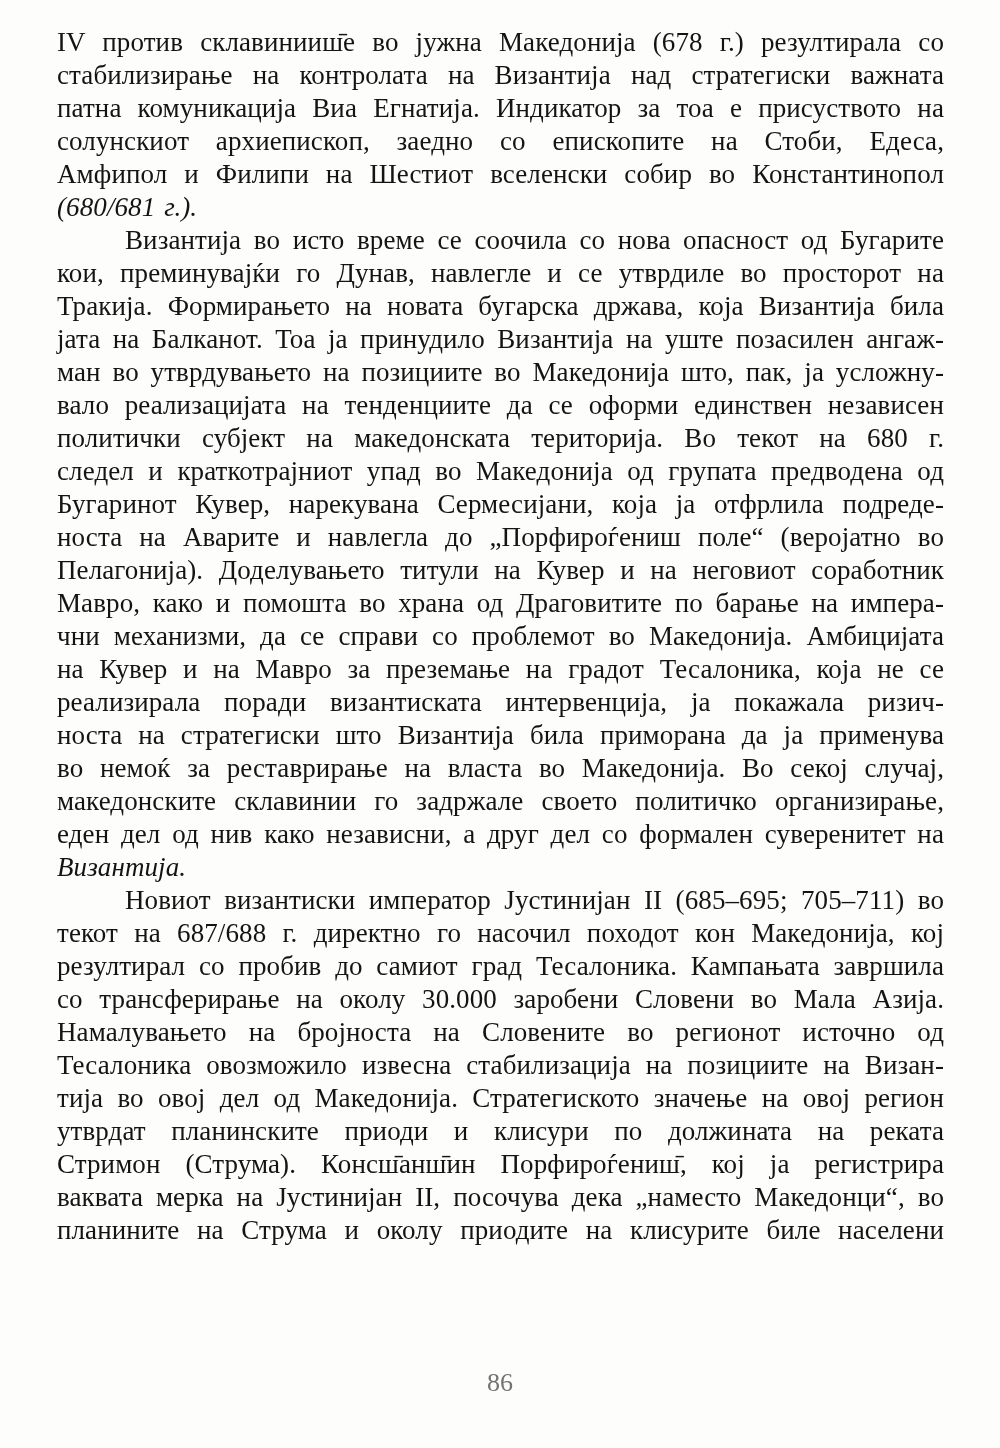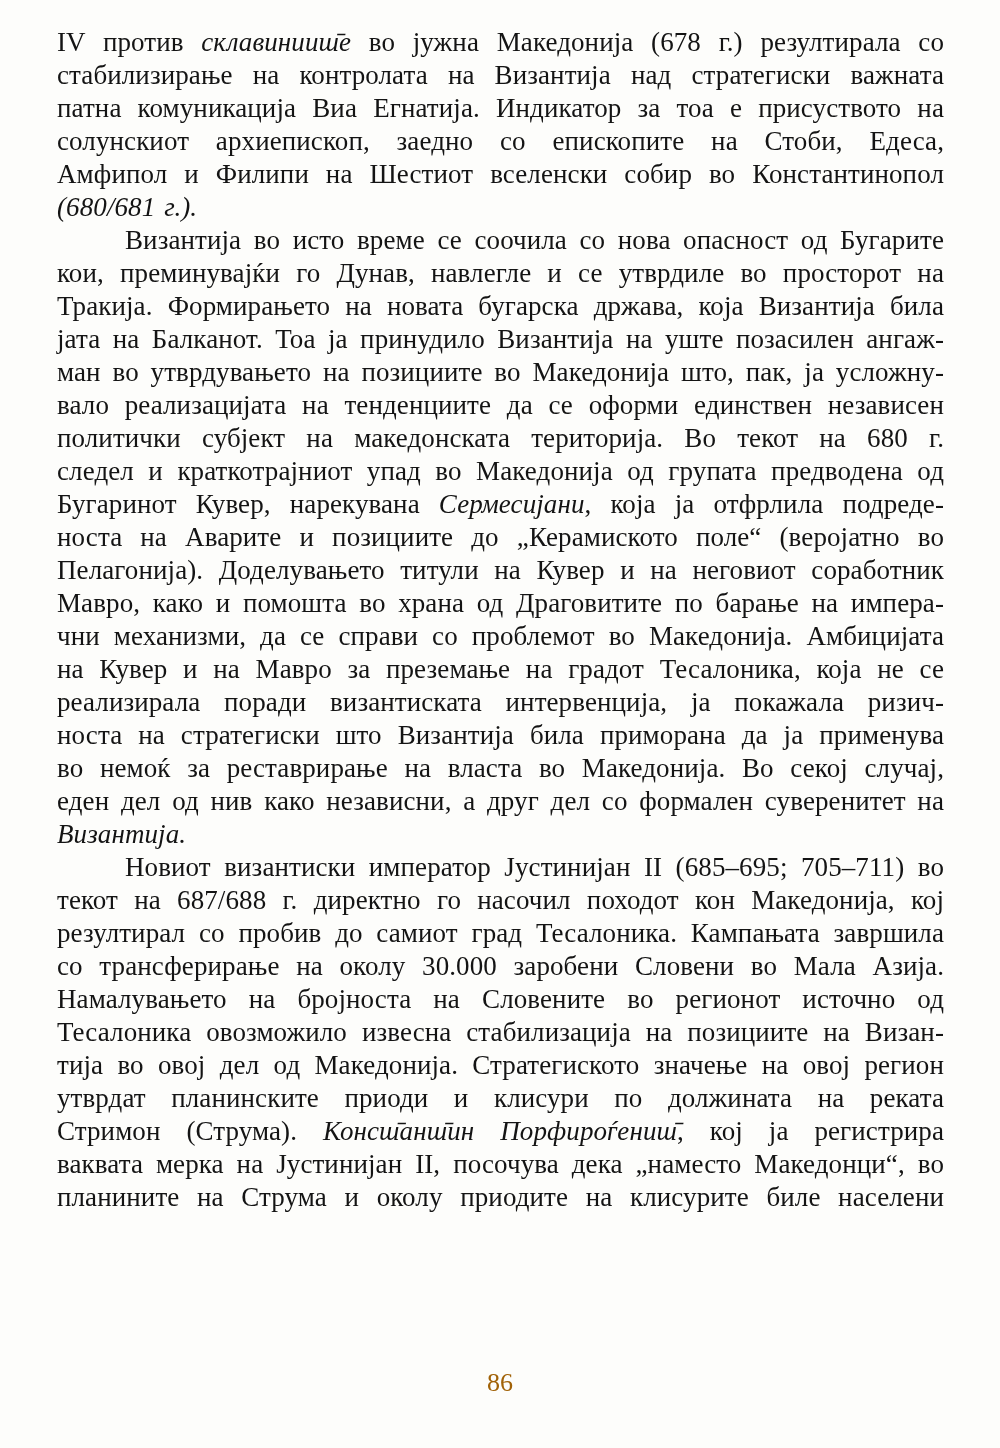--- a/index.html
+++ b/index.html
@@ -36,31 +36,30 @@
   }
   .line.last {
     text-align-last: left;
     word-spacing: 2px;
     font-style: italic;
   }
   .line.indent {
     text-indent: 68px;
   }
   .italic {
-    font-style: italic;
     margin-top: 15px;
   }
   .page-number {
     position: absolute;
     top: 1368px;
     left: 0;
     width: 100%;
     text-align: center;
     font-size: 26px;
-    color: #a16207;
+    color: #737373;
   }
 </style>
 </head>
 <body>
 
 <div class="page">
   <div class="text-block">
       <div class="paragraph">
         <div class="line"><span>IV против </span><span class="italic">склавинииш̄е</span><span> во јужна Македонија (678 г.) резултирала со</span></div>
         <div class="line"><span>стабилизирање на контролата на Византија над стратегиски важната</span></div>
@@ -72,28 +71,29 @@
       <div class="paragraph">
         <div class="line indent"><span>Византија во исто време се соочила со нова опасност од Бугарите</span></div>
         <div class="line"><span>кои, преминувајќи го Дунав, навлегле и се утврдиле во просторот на</span></div>
         <div class="line"><span>Тракија. Формирањето на новата бугарска држава, која Византија била</span></div>
         <div class="line"><span>јата на Балканот. Тоа ја принудило Византија на уште позасилен ангаж-</span></div>
         <div class="line"><span>ман во утврдувањето на позициите во Македонија што, пак, ја усложну-</span></div>
         <div class="line"><span>вало реализацијата на тенденциите да се оформи единствен независен</span></div>
         <div class="line"><span>политички субјект на македонската територија. Во текот на 680 г.</span></div>
         <div class="line"><span>следел и краткотрајниот упад во Македонија од групата предводена од</span></div>
         <div class="line"><span>Бугаринот Кувер, нарекувана </span><span class="italic">Сермесијани</span><span>, која ја отфрлила подреде-</span></div>
-        <div class="line"><span>носта на Аварите и позициите до „Керамиското поле“ (веројатно во</span></div>
+        <div class="line"><span>носта на Аварите и навлегла до „Порфироѓениш поле“ (веројатно во</span></div>
         <div class="line"><span>Пелагонија). Доделувањето титули на Кувер и на неговиот соработник</span></div>
         <div class="line"><span>Мавро, како и помошта во храна од Драговитите по барање на импера-</span></div>
         <div class="line"><span>чни механизми, да се справи со проблемот во Македонија. Амбицијата</span></div>
         <div class="line"><span>на Кувер и на Мавро за преземање на градот Тесалоника, која не се</span></div>
         <div class="line"><span>реализирала поради византиската интервенција, ја покажала ризич-</span></div>
         <div class="line"><span>носта на стратегиски што Византија била приморана да ја применува</span></div>
         <div class="line"><span>во немоќ за реставрирање на власта во Македонија. Во секој случај,</span></div>
+        <div class="line"><span>македонските склавинии го задржале своето политичко организирање,</span></div>
         <div class="line"><span>еден дел од нив како независни, а друг дел со формален суверенитет на</span></div>
         <div class="line last"><span>Византија.</span></div>
       </div>
       <div class="paragraph">
         <div class="line indent"><span>Новиот византиски император Јустинијан II (685–695; 705–711) во</span></div>
         <div class="line"><span>текот на 687/688 г. директно го насочил походот кон Македонија, кој</span></div>
         <div class="line"><span>резултирал со пробив до самиот град Тесалоника. Кампањата завршила</span></div>
         <div class="line"><span>со трансферирање на околу 30.000 заробени Словени во Мала Азија.</span></div>
         <div class="line"><span>Намалувањето на бројноста на Словените во регионот источно од</span></div>
         <div class="line"><span>Тесалоника овозможило извесна стабилизација на позициите на Визан-</span></div>

